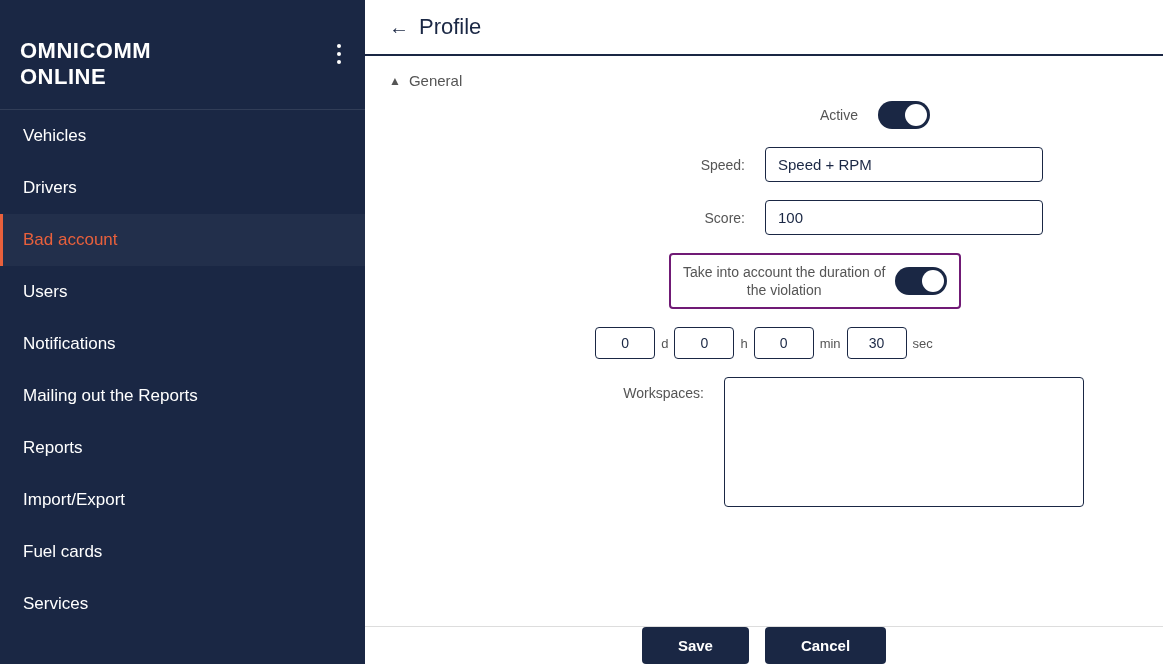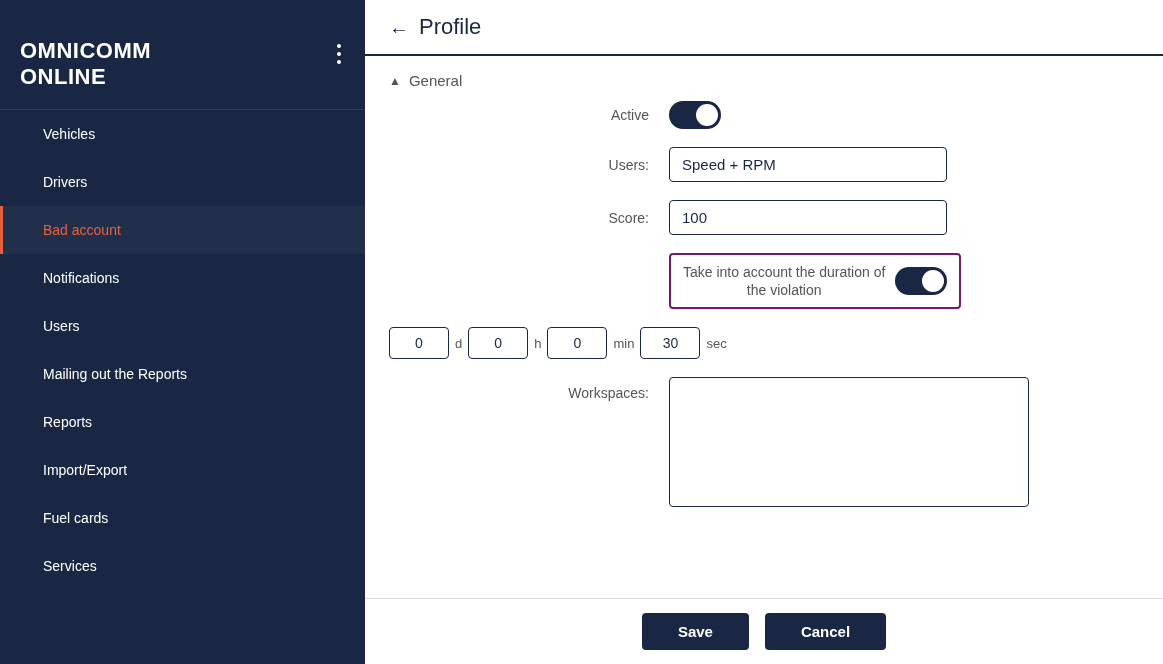--- a/index.html
+++ b/index.html
@@ -43,23 +43,23 @@
       width: 4px;
       height: 4px;
       background: #fff;
       border-radius: 50%;
     }
     .sidebar-nav {
       flex: 1;
       overflow-y: auto;
     }
     .nav-item {
-      padding: 16px 40px;
+      padding: 16px 20px;
       color: #cdd5e0;
-      font-size: 14px;
+      font-size: 17px;
       cursor: pointer;
       border-left: 3px solid transparent;
       transition: background 0.15s;
     }
     .nav-item.active {
       color: #e8603c;
       border-left: 3px solid #e8603c;
       background: rgba(255,255,255,0.04);
     }
     .nav-item.light {
@@ -113,20 +113,21 @@
     }
 
     
     .form-area {
       padding: 0 24px 24px;
     }
     .form-row {
       display: flex;
       align-items: center;
       margin-bottom: 18px;
+      justify-content: center;
     }
     .form-label {
       text-align: right;
       min-width: 280px;
       padding-right: 20px;
       font-size: 14px;
       color: #555;
     }
     .form-control {
       border: 1.5px solid #1a2744;
@@ -213,21 +214,21 @@
     .violation-toggle-text {
       font-size: 14px;
       color: #555;
       line-height: 1.3;
       text-align: center;
     }
 
     
     .main-footer {
       border-top: 1px solid #ddd;
-      padding: 14px 24px;
+      padding: 0 24px;
       display: flex;
       justify-content: center;
       gap: 16px;
       background: #fff;
     }
     .btn {
       padding: 10px 36px;
       border-radius: 4px;
       font-size: 15px;
       font-weight: 600;
@@ -262,24 +263,24 @@
     <div class="nav-item light">
       <span>Vehicles</span>
     </div>
     <div class="nav-item light">
       <span>Drivers</span>
     </div>
     <div class="nav-item active">
       <span>Bad account</span>
     </div>
     <div class="nav-item light">
+      <span>Users</span>
+    </div>
+    <div class="nav-item light">
       <span>Notifications</span>
-    </div>
-    <div class="nav-item light">
-      <span>Users</span>
     </div>
     <div class="nav-item light">
       <span>Mailing out the Reports</span>
     </div>
     <div class="nav-item light">
       <span>Reports</span>
     </div>
     <div class="nav-item light">
       <span>Import/Export</span>
     </div>
@@ -312,21 +313,21 @@
           <label class="toggle">
             <input type="checkbox" checked="" style="">
             <div class="toggle-track">
               <div class="toggle-thumb"></div>
             </div>
           </label>
         </div>
       </div>
 
       <div class="form-row">
-        <div class="form-label">Users:</div>
+        <div class="form-label">Speed:</div>
         <input class="form-control" type="text" value="Speed + RPM" style="">
       </div>
 
       <div class="form-row">
         <div class="form-label">Score:</div>
         <input class="form-control" type="text" value="100" style="">
       </div>
 
       <div class="violation-row">
         <div class="form-label violation-label-box"></div>

